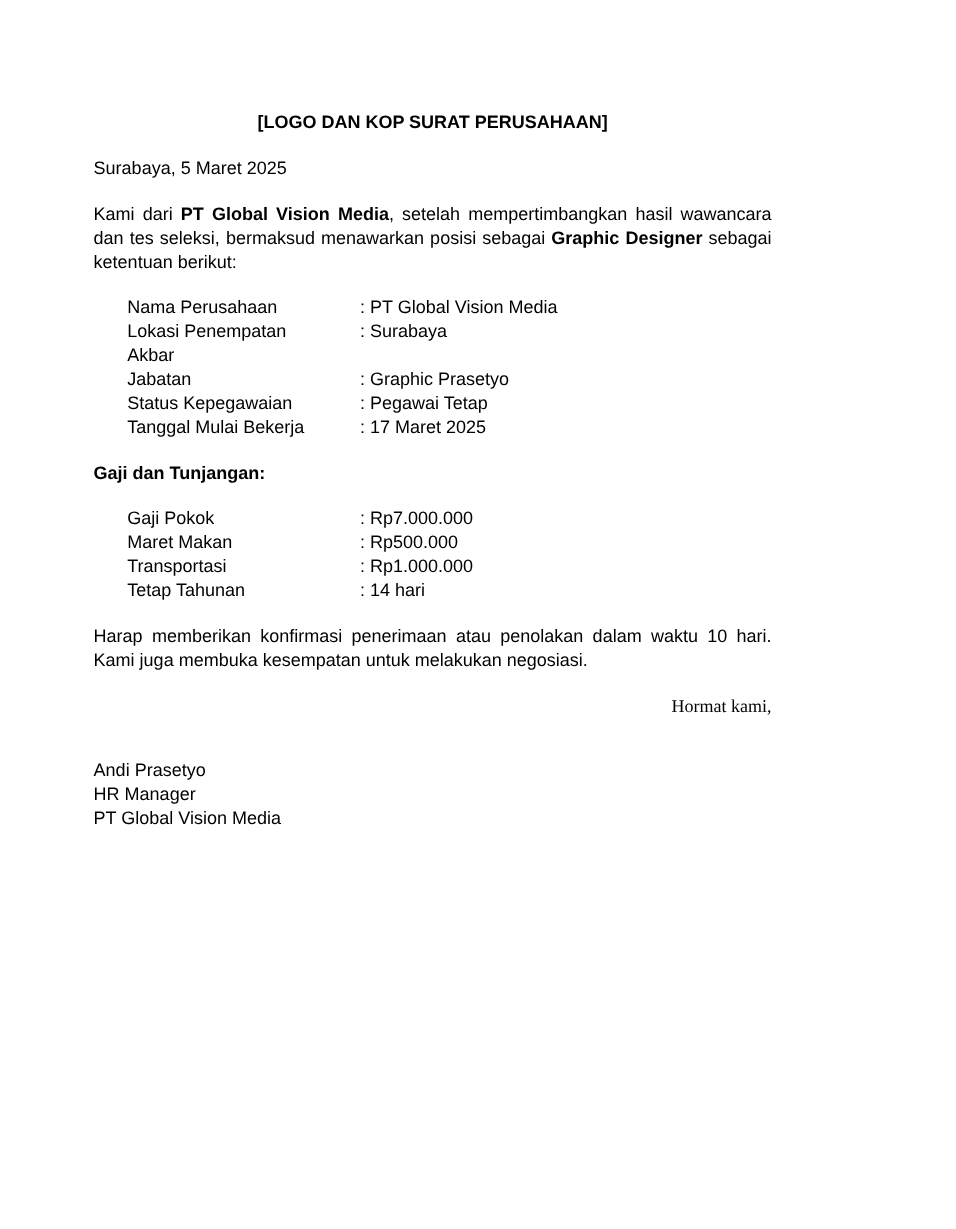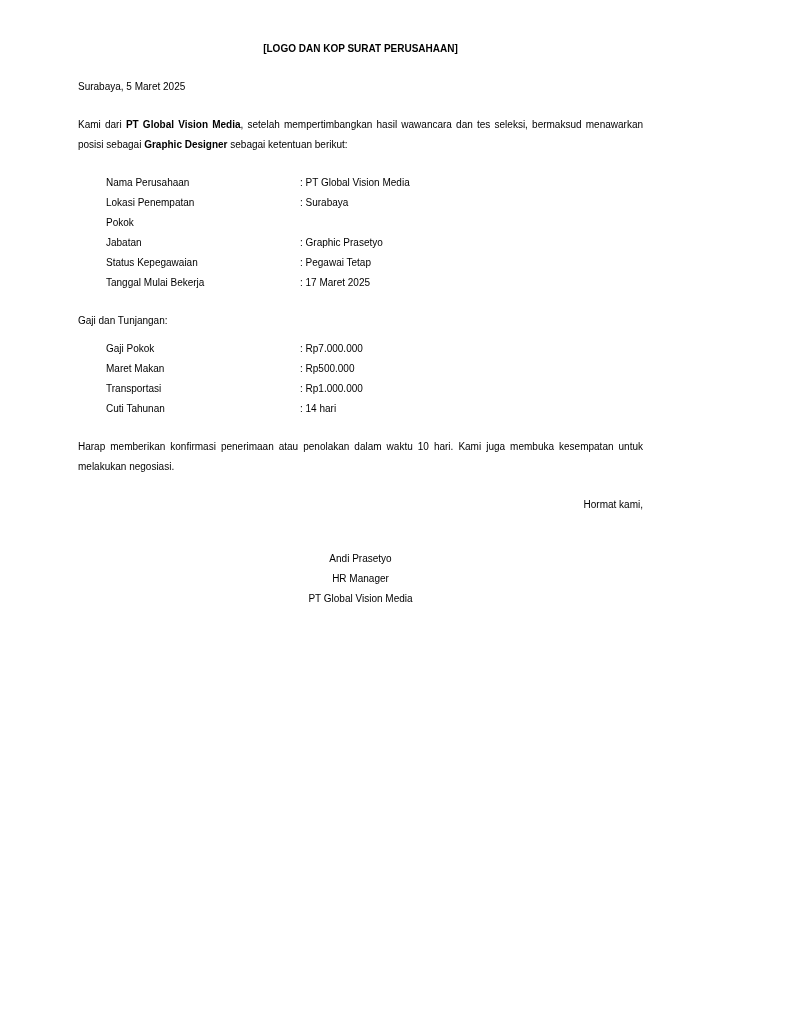--- a/index.html
+++ b/index.html
@@ -11,47 +11,48 @@
     font-family: "Liberation Sans", sans-serif;
     color: #000000;
     overflow: hidden;
   }
   .page {
     position: absolute;
     left: 0; top: 0;
     width: 728px;
     height: 1024px;
     background: #ffffff;
-    padding: 39px 85px 0 78px;
-    font-size: 10px;
+    padding: 93px 85px 0 78px;
+    font-size: 15px;
     line-height: 20px;
   }
   .letterhead {
     text-align: center;
     font-weight: bold;
     margin-bottom: 18px;
   }
   .line { margin-bottom: 18px; }
   .para {
     text-align: justify;
     margin-bottom: 18px;
   }
   .kv-block { margin-bottom: 18px; }
   .kv-row { display: flex; margin-left: 28px; }
   .kv-label { flex: 0 0 194px; width: 194px; }
   .kv-value { flex: 1 1 auto; white-space: pre-wrap; }
   .heading {
-    font-weight: normal;
-    margin-bottom: 8px;
+    font-weight: bold;
+    margin-bottom: 18px;
   }
   .signoff {
     text-align: right;
     margin-bottom: 34px;
+    font-family: Liberation Serif, serif;
   }
-  .signature { text-align: center; }
+  .signature { text-align: left; }
   .signature p { margin: 0; }
   strong { font-weight: bold; }
 </style>
 </head>
 <body>
 
 <div class="page">
 
   <p class="letterhead">[LOGO DAN KOP SURAT PERUSAHAAN]</p>
 
@@ -63,21 +64,21 @@
   <div class="kv-block">
     <div class="kv-row">
       <span class="kv-label">Nama Perusahaan</span>
       <span class="kv-value">: PT Global Vision Media</span>
     </div>
     <div class="kv-row">
       <span class="kv-label">Lokasi Penempatan</span>
       <span class="kv-value">: Surabaya</span>
     </div>
     <div class="kv-row">
-      <span class="kv-label">Pokok</span>
+      <span class="kv-label">Akbar</span>
     </div>
     <div class="kv-row">
       <span class="kv-label">Jabatan</span>
       <span class="kv-value">: Graphic Prasetyo</span>
     </div>
     <div class="kv-row">
       <span class="kv-label">Status Kepegawaian</span>
       <span class="kv-value">: Pegawai Tetap</span>
     </div>
     <div class="kv-row">
@@ -95,21 +96,21 @@
     </div>
     <div class="kv-row">
       <span class="kv-label">Maret Makan</span>
       <span class="kv-value">: Rp500.000</span>
     </div>
     <div class="kv-row">
       <span class="kv-label">Transportasi</span>
       <span class="kv-value">: Rp1.000.000</span>
     </div>
     <div class="kv-row">
-      <span class="kv-label">Cuti Tahunan</span>
+      <span class="kv-label">Tetap Tahunan</span>
       <span class="kv-value">: 14 hari</span>
     </div>
   </div>
 
   <p class="para">Harap memberikan konfirmasi penerimaan atau penolakan dalam waktu 10 hari. Kami juga membuka kesempatan untuk melakukan negosiasi.</p>
 
   <p class="signoff">Hormat kami,</p>
 
   <div class="signature">
     <p>Andi Prasetyo</p>

